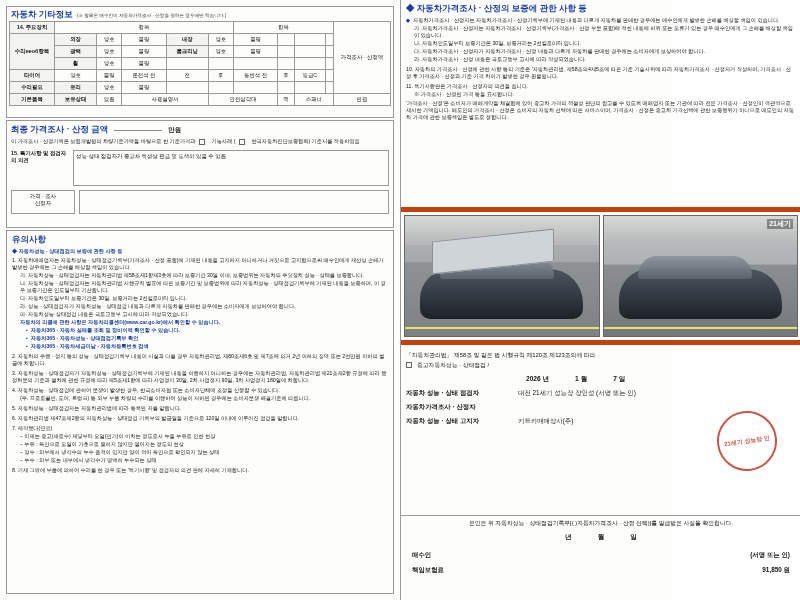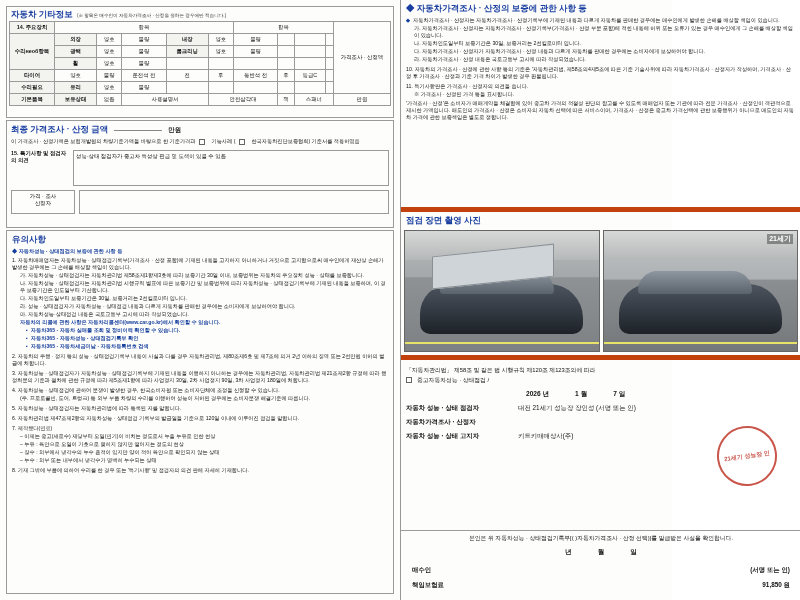--- a/index.html
+++ b/index.html
@@ -291,21 +291,20 @@
             <span class="tx">11. 특기사항란은 가격조사 · 산정자의 의견을 씁니다.</span>
           </div>
         <div class="li indent">
             <span class="tx">※ 가격조사 · 산정된 가격 등을 표시합니다.</span>
           </div>
       </div>
       <div class="tiny" style="margin-top:2px;">'가격조사 · 산정'은 소비자가 매매계약을 체결함에 있어 중고차 가격의 적절성 판단의 참고를 수 있도록 매매업자 또는 기관에 따라 전문 가격조사 · 산정인이 객관적으로 제시한 가액입니다. 매도인의 가격조사 · 산정은 소비자의 자동차 선택에 따른 서비스이며, 가격조사 · 산정은 중고차 가격선택에 관한 보증행위가 아니므로 매도인의 자동차 가격에 관한 보증책임은 별도로 정합니다.</div>
     </div>
 
     <div class="rsec">
-      <div class="sec-title" style="padding:3px 5px 0 5px;">점검 장면 촬영 사진</div>
       <div class="photos">
         <div class="photo p1">
           <div class="ceil"></div>
           <div class="car"></div>
           <div class="hood"></div>
           <div class="floor-line"></div>
         </div>
         <div class="photo p2">
           <div class="ceil"></div>
           <div class="car"></div>

